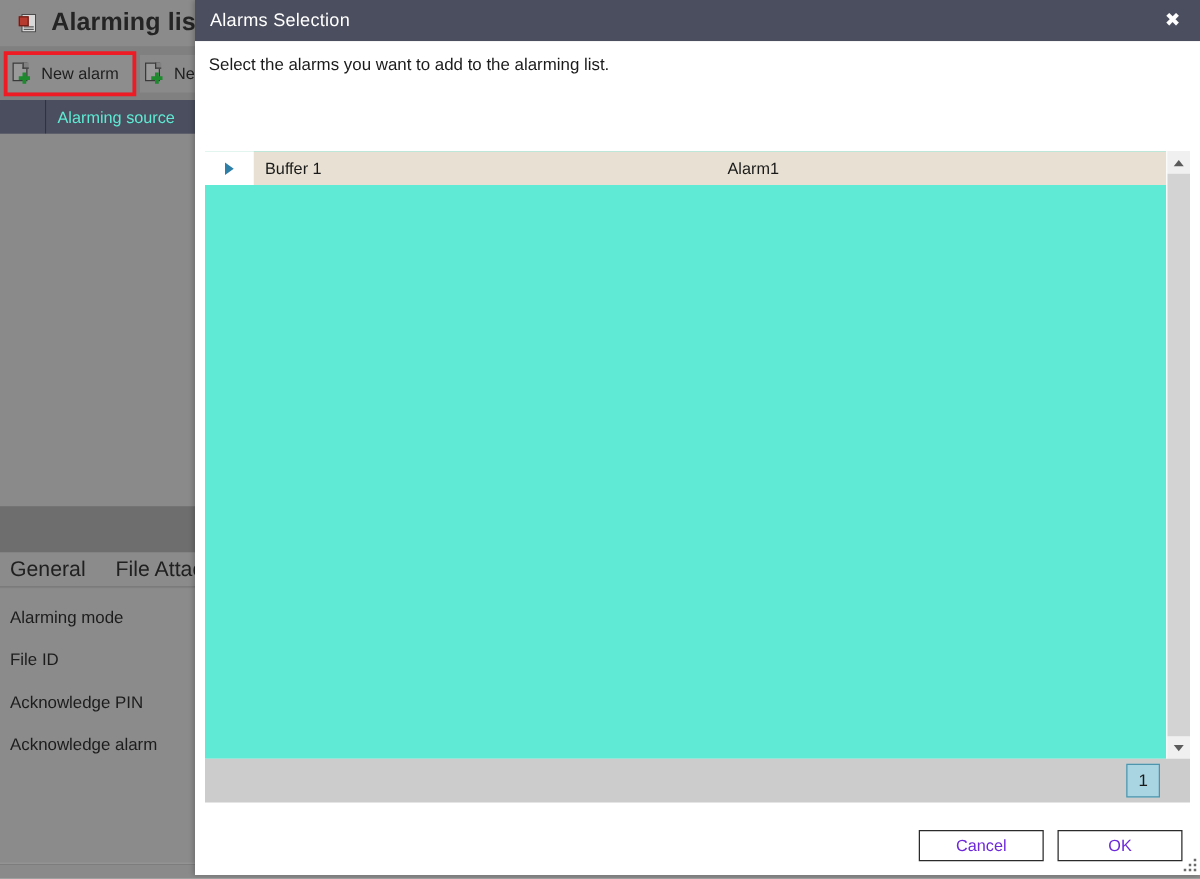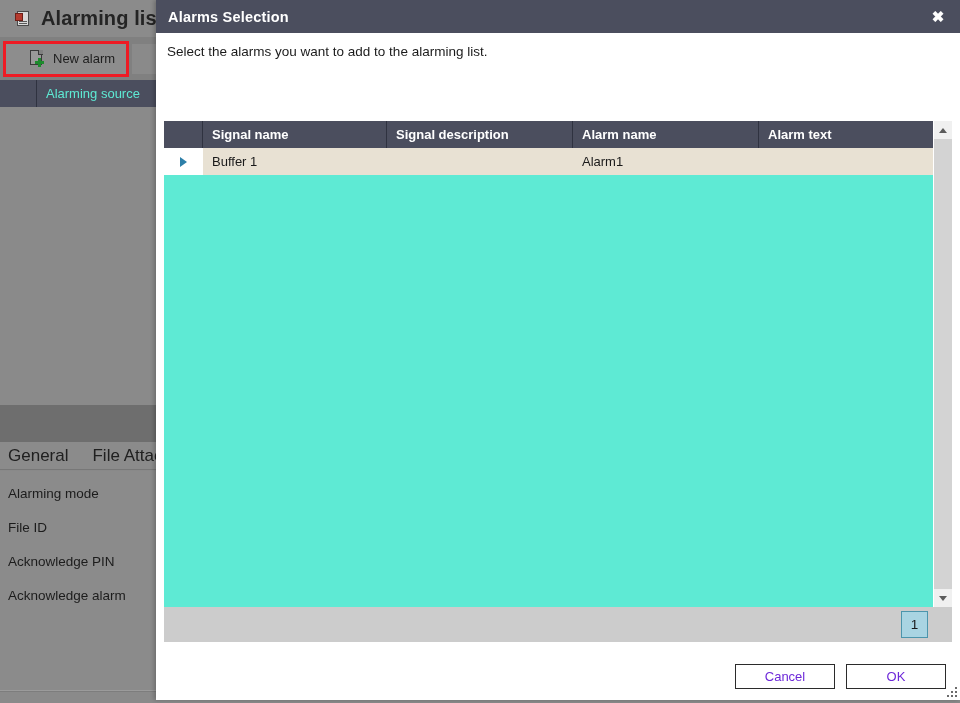--- a/index.html
+++ b/index.html
@@ -83,21 +83,21 @@
     background: #808080;
     display: flex;
     align-items: center;
     padding-left: 6px;
     box-sizing: border-box;
   }
   .tb-btn {
     height: 30px;
     display: flex;
     align-items: center;
-    padding: 0 11px 0 24px;
+    padding: 0 11px 0 4px;
     box-sizing: border-box;
     position: relative;
     color: #1e1e1e;
     font-size: 13px;
     background: #8a8a8a;
     margin-right: 6px;
   }
   .tb-btn.highlighted {
     outline: 3px solid #ee1b24;
     outline-offset: 0px;
@@ -238,21 +238,20 @@
 
   .dlg-titlebar {
     height: 33px;
     background: #4b4e5e;
     display: flex;
     align-items: center;
     justify-content: space-between;
     padding: 0 10px 0 12px;
     box-sizing: border-box;
     flex: none;
-    font-weight: bold;
   }
   .dlg-title {
     color: #ffffff;
     font-size: 14.5px;
     letter-spacing: 0.2px;
   }
   .dlg-close {
     width: 24px; height: 24px;
     display: flex;
     align-items: center;
@@ -544,27 +543,20 @@
       <span class="dlg-close">✖</span>
     </div>
 
     <div class="dlg-instruction">Select the alarms you want to add to the alarming list.</div>
 
     <div class="dlg-gridwrap">
 
       <div class="grid-outer">
         <div class="grid-main">
 
-          <div class="grid-header">
-            <div class="gh-cell indicator"></div>
-            <div class="gh-cell" style="width:184px;">Signal name</div>
-            <div class="gh-cell" style="width:186px;">Signal description</div>
-            <div class="gh-cell" style="width:186px;">Alarm name</div>
-            <div class="gh-cell last" style="flex:1 1 auto;">Alarm text</div>
-          </div>
 
           <div class="grid-rows">
             <div class="grid-row">
               <div class="gr-cell indicator">
                 <span class="row-arrow"></span>
               </div>
               <div class="gr-cell" style="width:184px;">Buffer 1</div>
               <div class="gr-cell" style="width:186px;"></div>
               <div class="gr-cell" style="width:186px;">Alarm1</div>
             </div>

